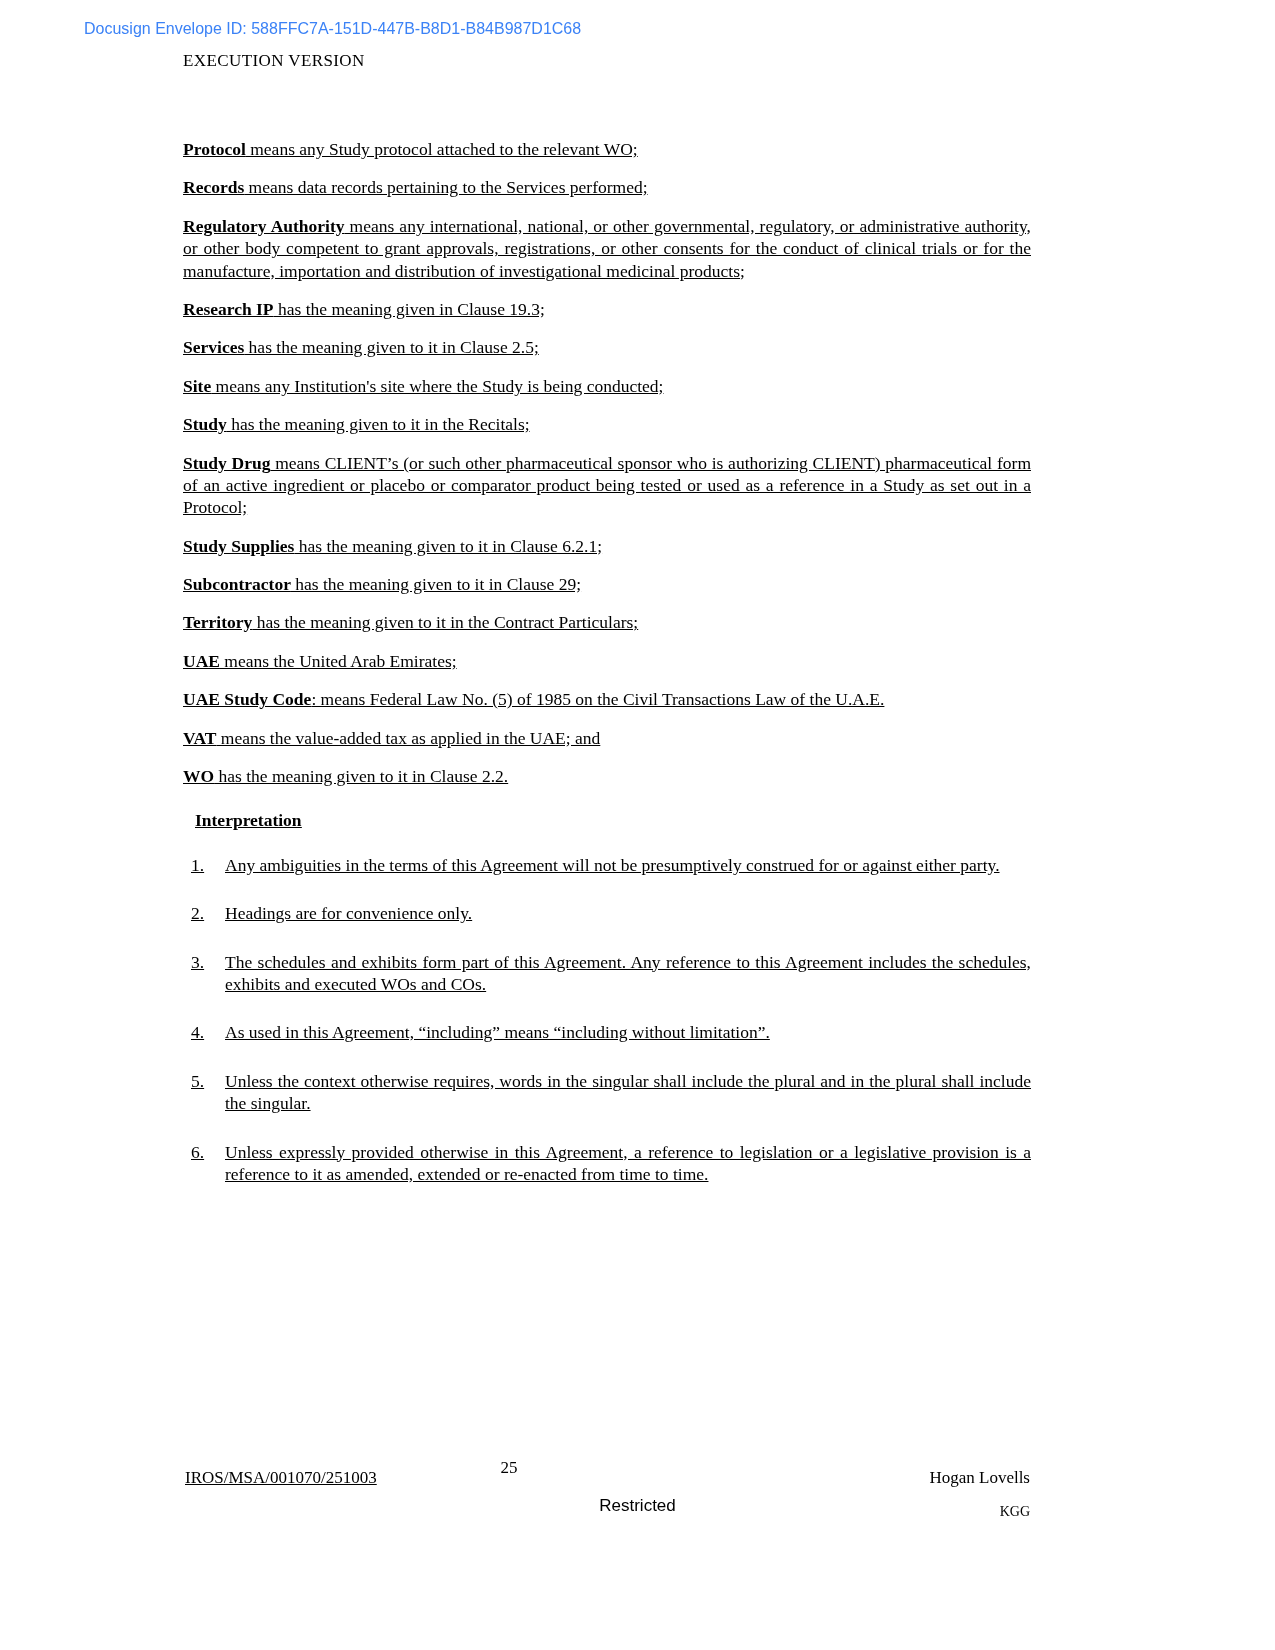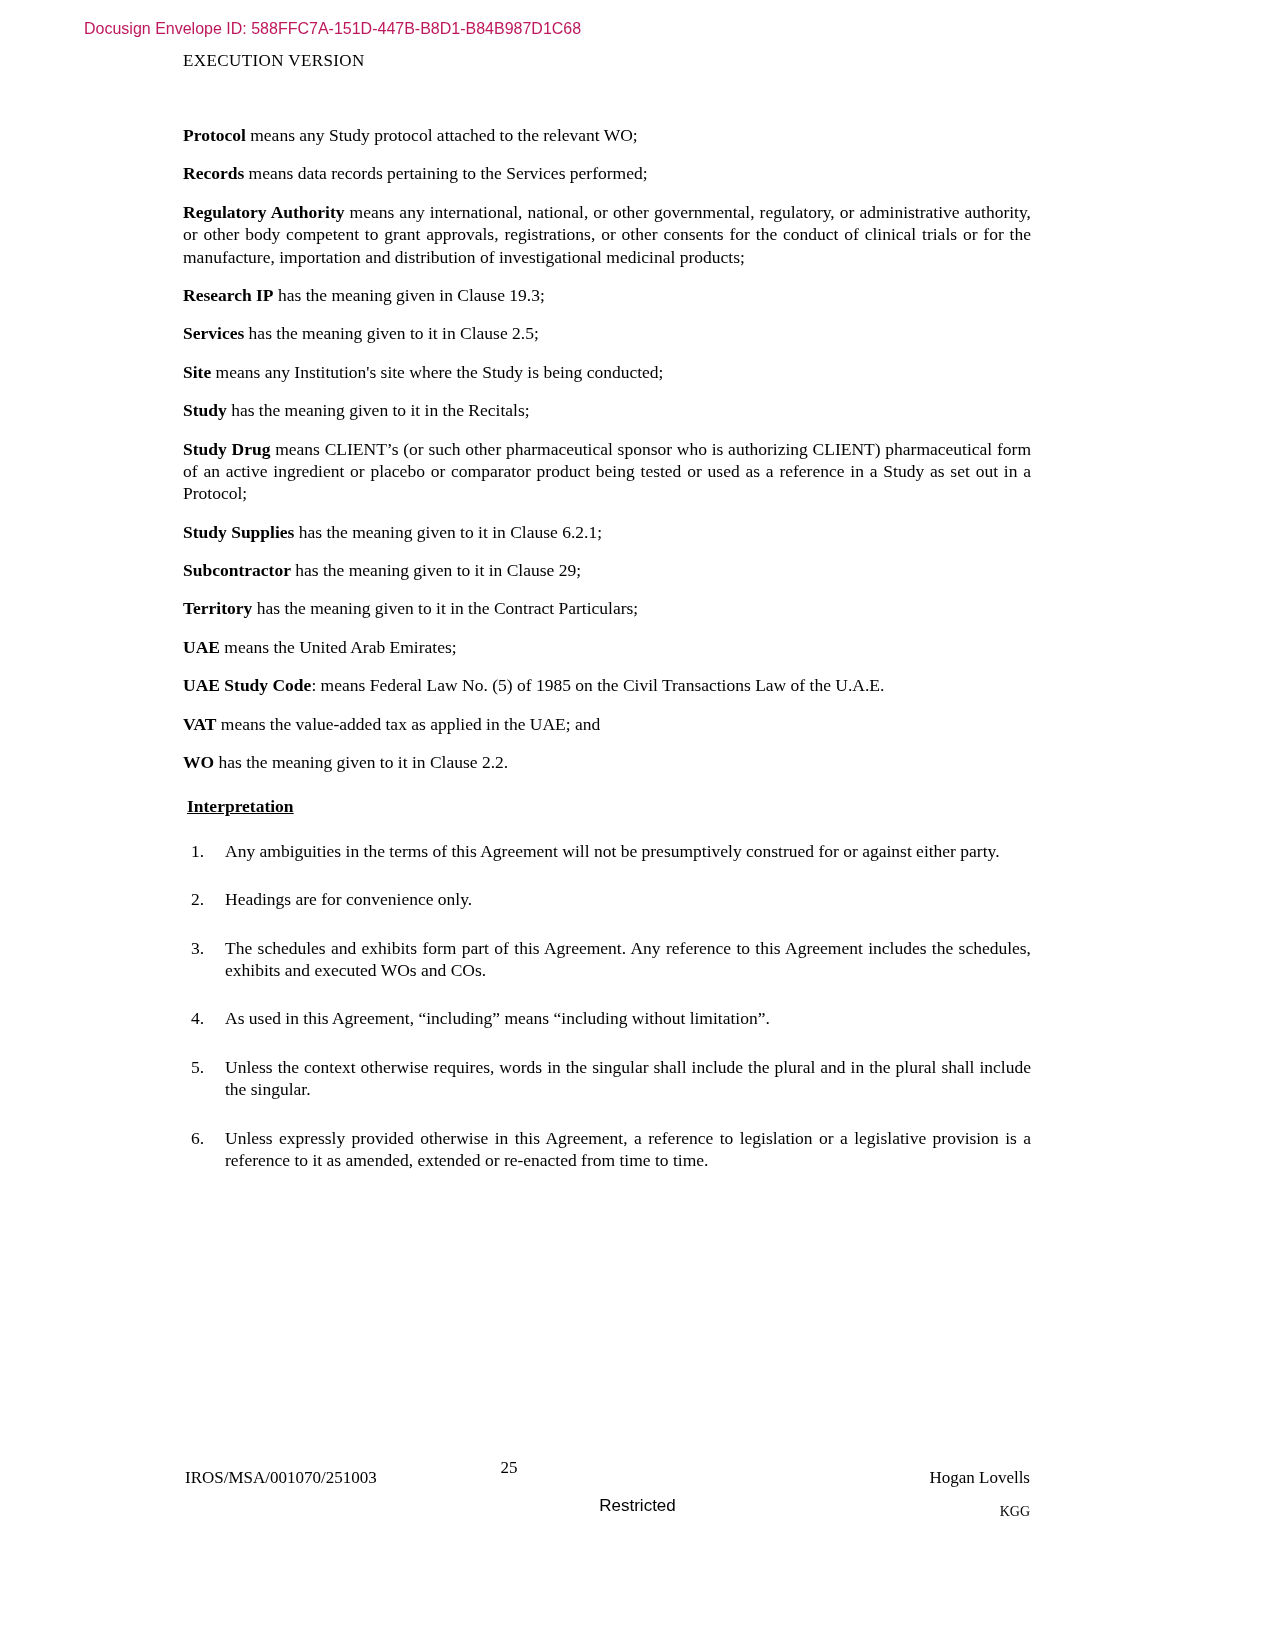--- a/index.html
+++ b/index.html
@@ -11,44 +11,45 @@
     font-family: "Liberation Serif", serif;
     color: #000000;
     overflow: hidden;
   }
   .docusign-header {
     position: absolute;
     top: 20px;
     left: 84px;
     font-family: "Liberation Sans", sans-serif;
     font-size: 16px;
-    color: #be185d;
+    color: #3b82f6;
   }
   .exec-version {
     position: absolute;
     top: 51px;
     left: 183px;
     font-size: 17px;
     letter-spacing: 0.4px;
   }
   .content {
     position: absolute;
-    top: 124px;
+    top: 138px;
     left: 183px;
     width: 848px;
     font-size: 17.5px;
     line-height: 1.28;
     text-align: justify;
+    text-decoration: underline;
   }
   .def { margin: 0 0 16px 0; }
   .def .term { font-weight: bold; }
   .interp-heading {
     font-weight: bold;
     text-decoration: underline;
-    margin: 22px 0 22px 4px;
+    margin: 22px 0 22px 12px;
     text-align: left;
     font-size: 17.5px;
   }
   .num-item {
     display: flex;
     margin: 0 0 26px 0;
   }
   .num-item .num {
     flex: none;
     width: 42px;
@@ -73,20 +74,21 @@
     text-align: center;
     font-family: "Liberation Sans", sans-serif;
     font-size: 17px;
     margin-top: 8px;
   }
   .footer-docref {
     position: absolute;
     top: 1468px;
     left: 185px;
     font-size: 17px;
+    text-decoration: underline;
   }
   .footer-firm {
     position: absolute;
     top: 1468px;
     left: 600px;
     width: 430px;
     text-align: right;
     font-size: 17px;
   }
   .footer-initials {

